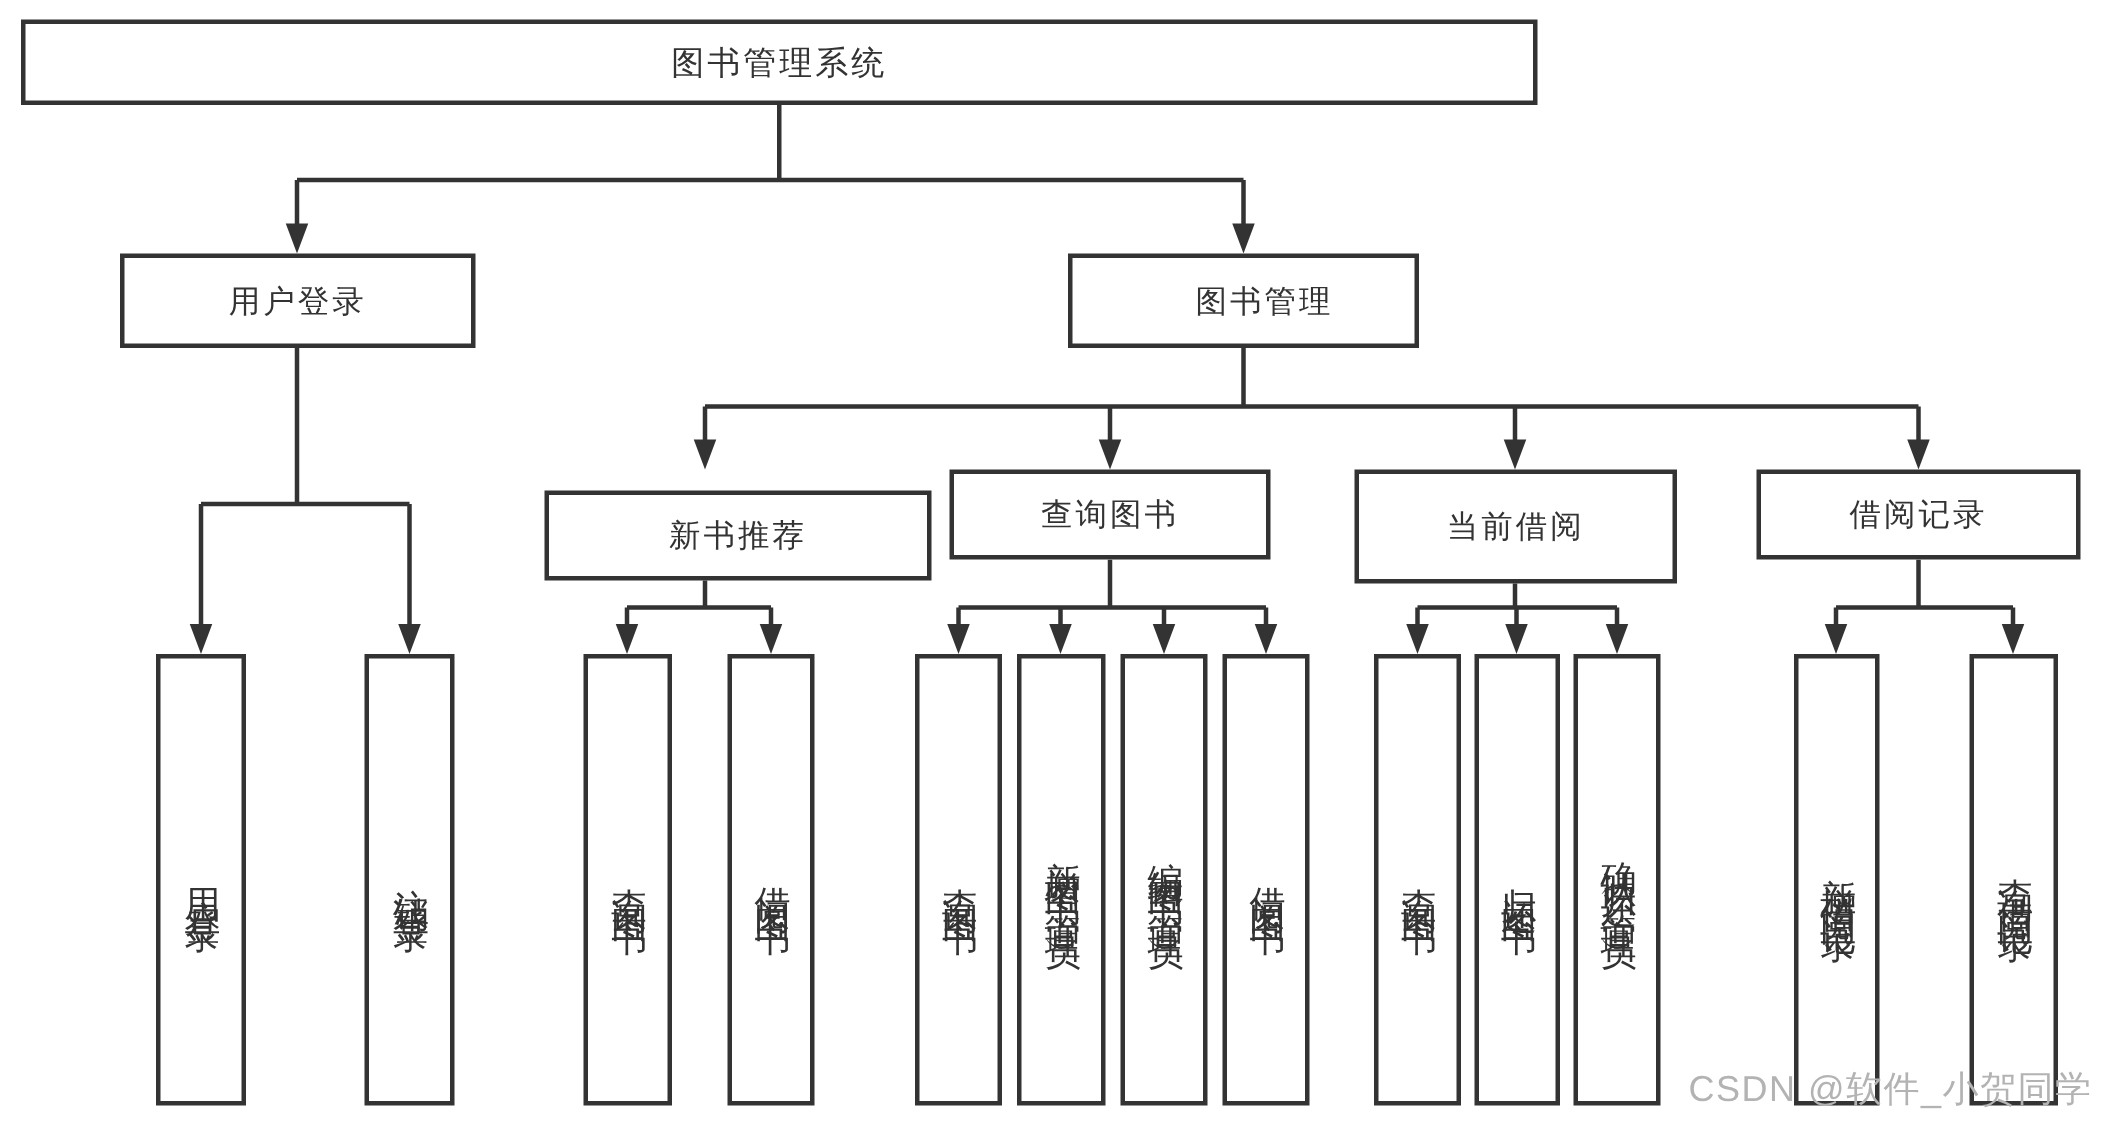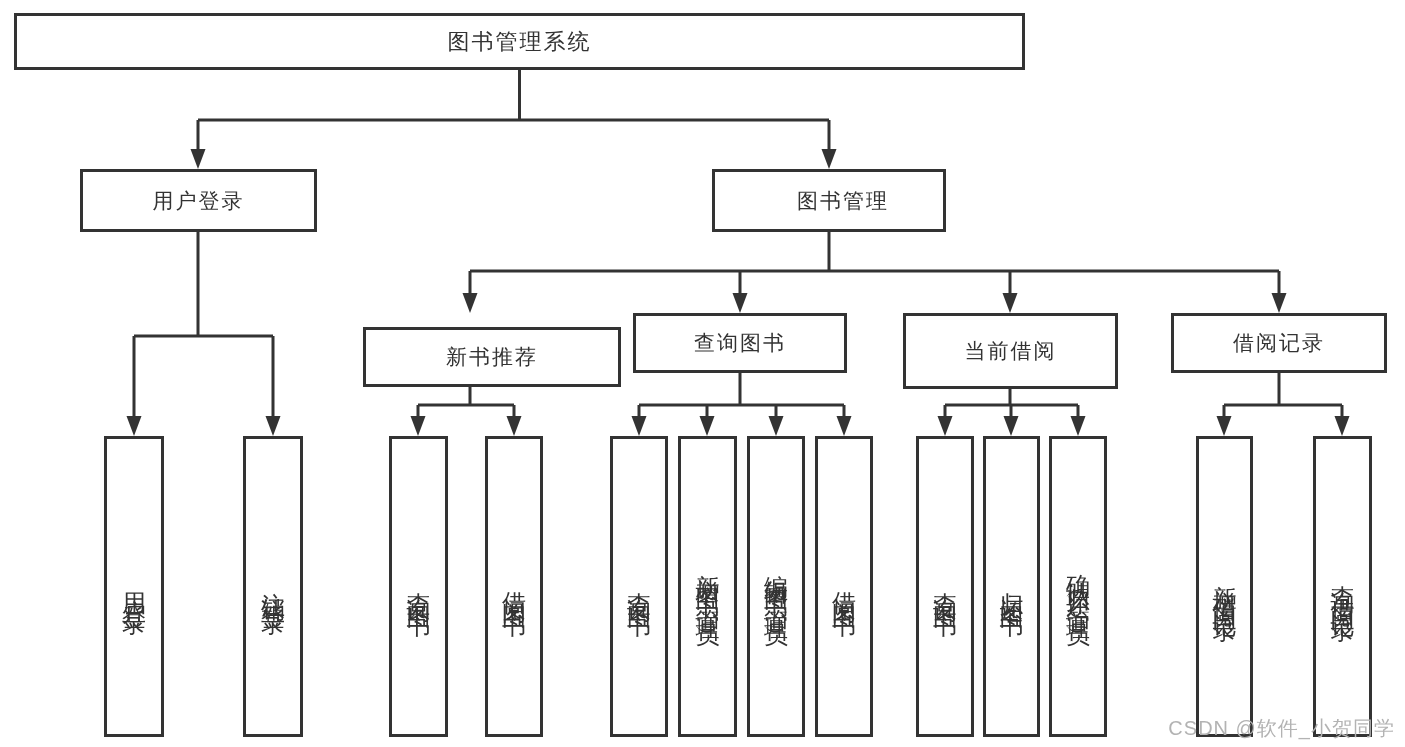--- a/index.html
+++ b/index.html
@@ -29,21 +29,21 @@
     writing-mode: vertical-rl;
     text-orientation: mixed;
     font-size: 24px;
     letter-spacing: 7px;
     line-height: 1;
   }
   .watermark {
     position: absolute;
     right: 10px;
     bottom: 5px;
-    font-size: 20px;
+    font-size: 24px;
     letter-spacing: 1px;
     color: #b3b3b3;
     z-index: 3;
     white-space: nowrap;
     margin-top: 12px;
   }
 </style>
 </head>
 <body>
 

